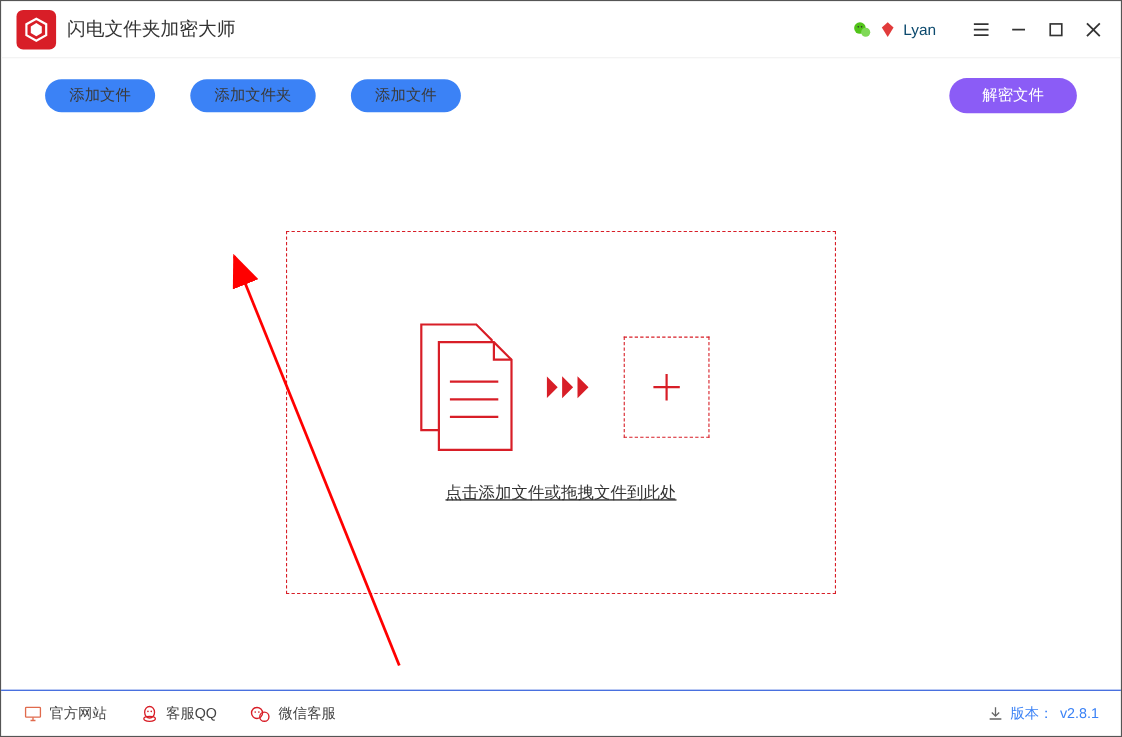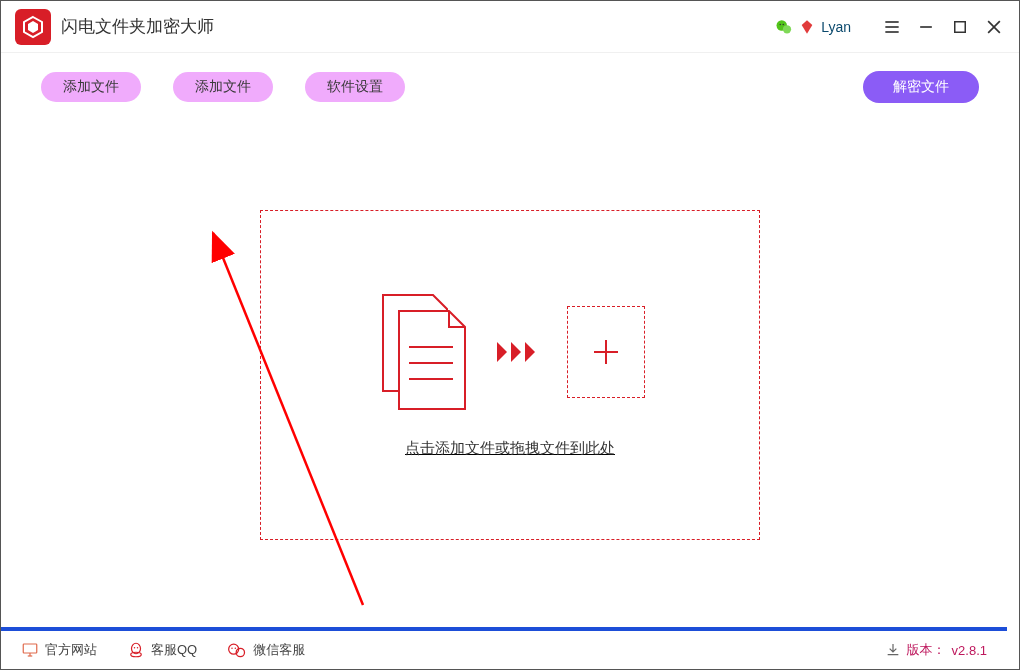--- a/index.html
+++ b/index.html
@@ -43,21 +43,21 @@
     display: flex; align-items: center; justify-content: center;
     cursor: pointer;
   }
   .toolbar {
     display: flex;
     align-items: center;
     padding: 18px 40px 18px 40px;
     gap: 32px;
   }
   .pill-btn {
-    background: #f0abfc;
+    background: #3b82f6;
     border: none;
     border-radius: 16px;
     padding: 6px 22px;
     font-size: 14px;
     color: #3a3a3a;
     cursor: pointer;
   }
   .toolbar-spacer { flex: 1; }
   .action-btn {
     border: none;
@@ -91,37 +91,37 @@
     width: 78px; height: 92px;
     border: 1px dashed #d81e27;
     display: flex; align-items: center; justify-content: center;
   }
   .dz-label {
     font-size: 15px;
     color: #333;
   }
   .statusbar {
     position: absolute;
-    left: 0; right: 12px; bottom: 0;
+    left: 0; right: 0; bottom: 0;
     height: 42px;
-    border-top: 4px solid #1d4ed8;
+    border-top: 1px solid #1d4ed8;
     display: flex; align-items: center;
     padding: 0 20px;
     font-size: 13px;
     color: #444;
   }
   .sb-item {
     display: flex; align-items: center; gap: 6px;
     margin-right: 30px;
     cursor: pointer;
   }
   .sb-spacer { flex: 1; }
   .version {
     display: flex; align-items: center; gap: 6px;
-    color: #be185d;
+    color: #3b82f6;
   }
   .annotation-arrow {
     position: absolute;
     pointer-events: none;
     z-index: 10;
   }
 </style>
 </head>
 <body>
 
@@ -168,22 +168,22 @@
       <svg width="20" height="20" viewBox="0 0 24 24">
         <line x1="5" y1="5" x2="19" y2="19" stroke="#333" stroke-width="2"></line>
         <line x1="19" y1="5" x2="5" y2="19" stroke="#333" stroke-width="2"></line>
       </svg>
     </div>
   </div>
 </div>
 
 <div class="toolbar">
   <button class="pill-btn">添加文件</button>
+  <button class="pill-btn">添加文件夹</button>
   <button class="pill-btn">添加文件</button>
-  <button class="pill-btn">软件设置</button>
   <div class="toolbar-spacer"></div>
   <button class="action-btn decrypt">解密文件</button>
 </div>
 
 <div class="main-area">
   <div class="dropzone">
     <div class="dz-graphics">
       <svg width="100" height="118" viewBox="0 0 100 118">
         <path d="M8 2 H58 L72 16 V98 H8 Z" fill="#fff" stroke="#d81e27" stroke-width="2"></path>
         <path d="M24 18 H74 L90 34 V116 H24 Z" fill="#fff" stroke="#d81e27" stroke-width="2"></path>

